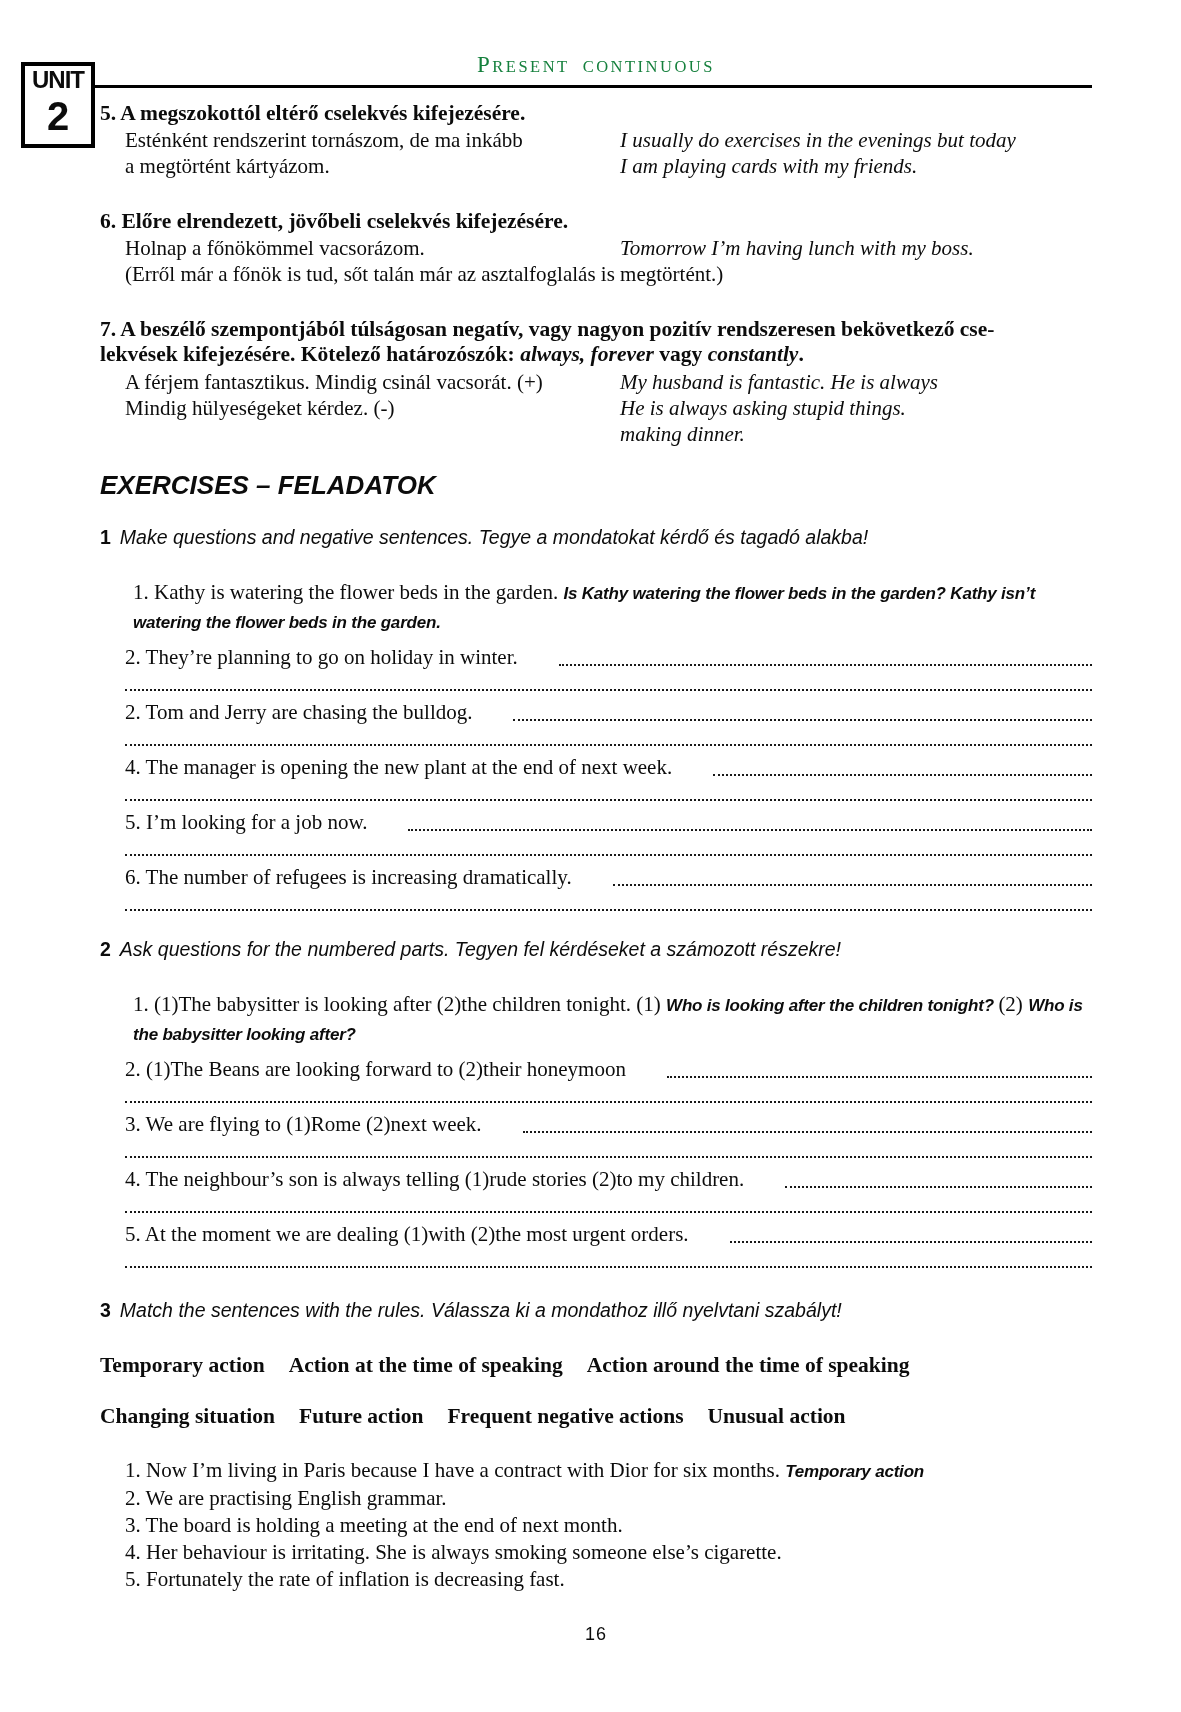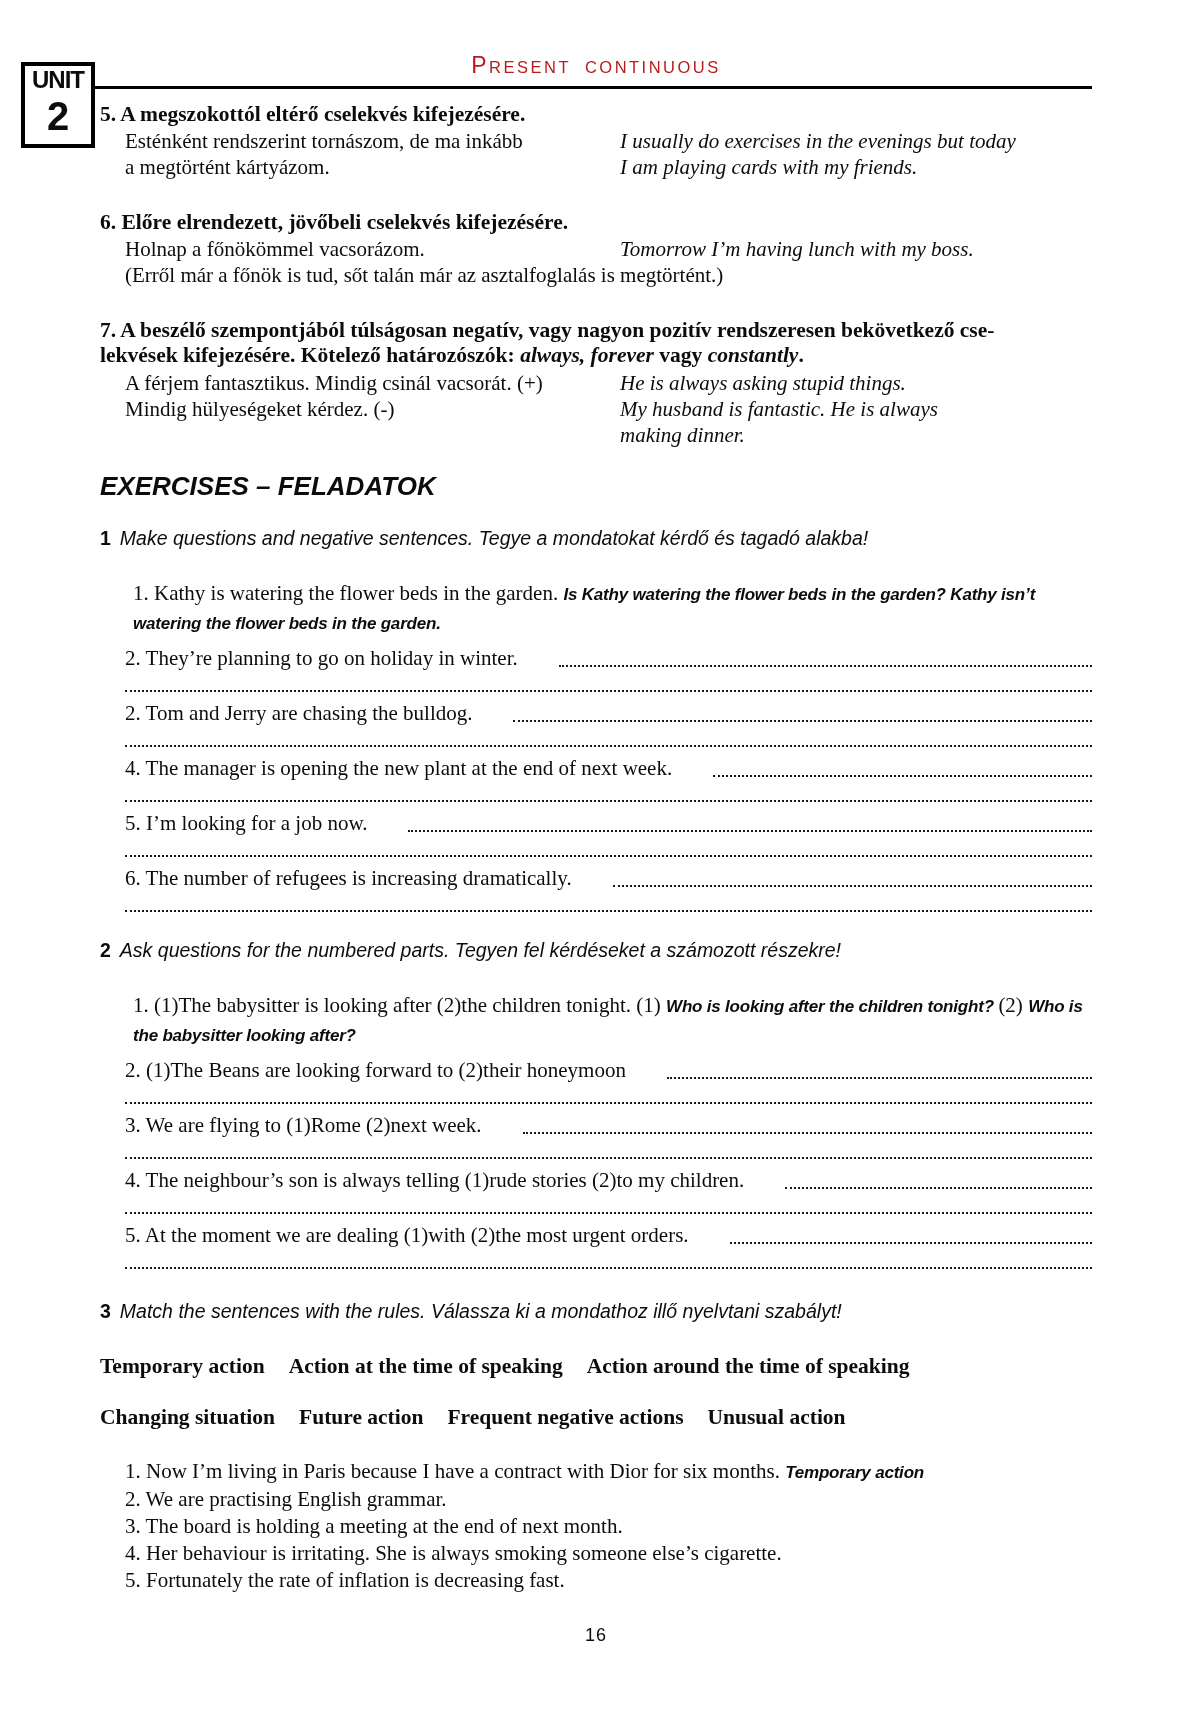--- a/index.html
+++ b/index.html
@@ -8,22 +8,22 @@
 
   
   .unit-box{position:absolute;left:21px;top:62px;width:66px;height:78px;border:4px solid #000;
             background:#fff;display:flex;flex-direction:column;align-items:center;}
   .unit-label{font-family:"Liberation Sans",sans-serif;font-weight:800;font-size:24px;line-height:28px;letter-spacing:-1px;}
   .unit-number{font-family:"Liberation Sans",sans-serif;font-weight:800;font-size:40px;line-height:44px;}
 
   .content{position:absolute;left:100px;top:0;width:992px;}
 
   
-  .header-title{margin-top:52px;text-align:center;font-family:Liberation Sans, sans-serif;
-                color:#b91c1c;letter-spacing:2.5px;white-space:nowrap;}
+  .header-title{margin-top:52px;text-align:center;font-family:Liberation Serif, serif;
+                color:#15803d;letter-spacing:2.5px;white-space:nowrap;}
   .header-title .cap{font-size:23px;}
   .header-title .sc{font-size:16.5px;}
   .header-rule{margin-top:7px;margin-left:-5px;width:997px;border-top:3.5px solid #000;height:0;}
 
   
   .sec-heading{margin:0;font-weight:700;font-size:21.5px;line-height:24px;}
   .sec5 .sec-heading{margin-top:13px;}
   .sec6 .sec-heading{margin-top:30px;}
   .two-col{display:flex;padding-left:25px;margin-top:2px;}
   .col-l{width:470px;flex:none;}
@@ -109,22 +109,22 @@
     </section>
 
     <section class="sec7">
       <p class="sec7-head"><span class="l1">7. A beszélő szempontjából túlságosan negatív, vagy nagyon pozitív rendszeresen bekövetkező cse-</span><span>lekvések kifejezésére. Kötelező határozószók: </span><span class="it">always, forever</span><span> vagy </span><span class="it">constantly</span><span>.</span></p>
       <div class="two-col">
         <div class="col-l">
           <div class="gline">A férjem fantasztikus. Mindig csinál vacsorát. (+)</div>
           <div class="gline">Mindig hülyeségeket kérdez. (-)</div>
         </div>
         <div class="col-r">
+          <div class="gline">My husband is fantastic. He is always</div>
           <div class="gline">He is always asking stupid things.</div>
-          <div class="gline">My husband is fantastic. He is always</div>
           <div class="gline">making dinner.</div>
         </div>
       </div>
     </section>
 
     <h2 class="ex-heading">EXERCISES – FELADATOK</h2>
 
     <div class="instr instr-1"><span class="num">1</span><span>Make questions and negative sentences. Tegye a mondatokat kérdő és tagadó alakba!</span></div>
 
     <div class="items items-1">

